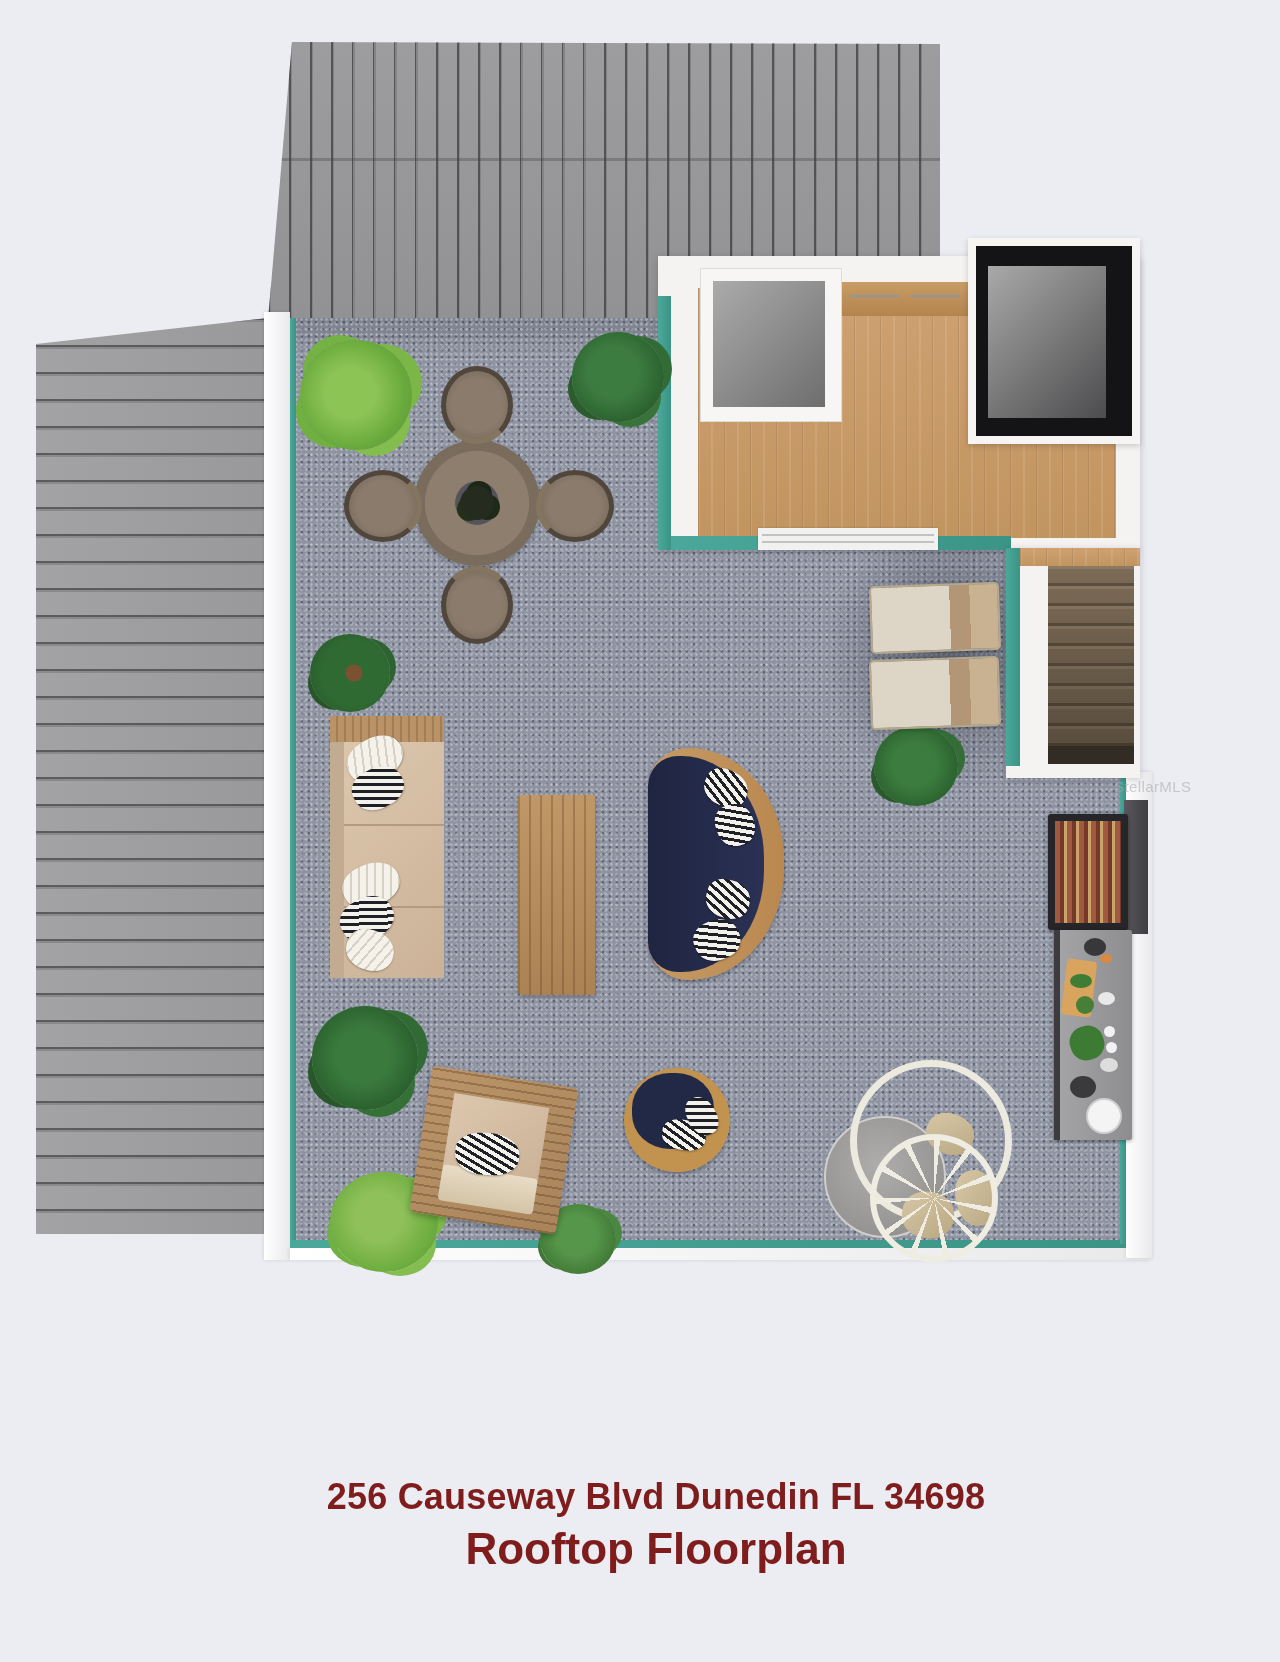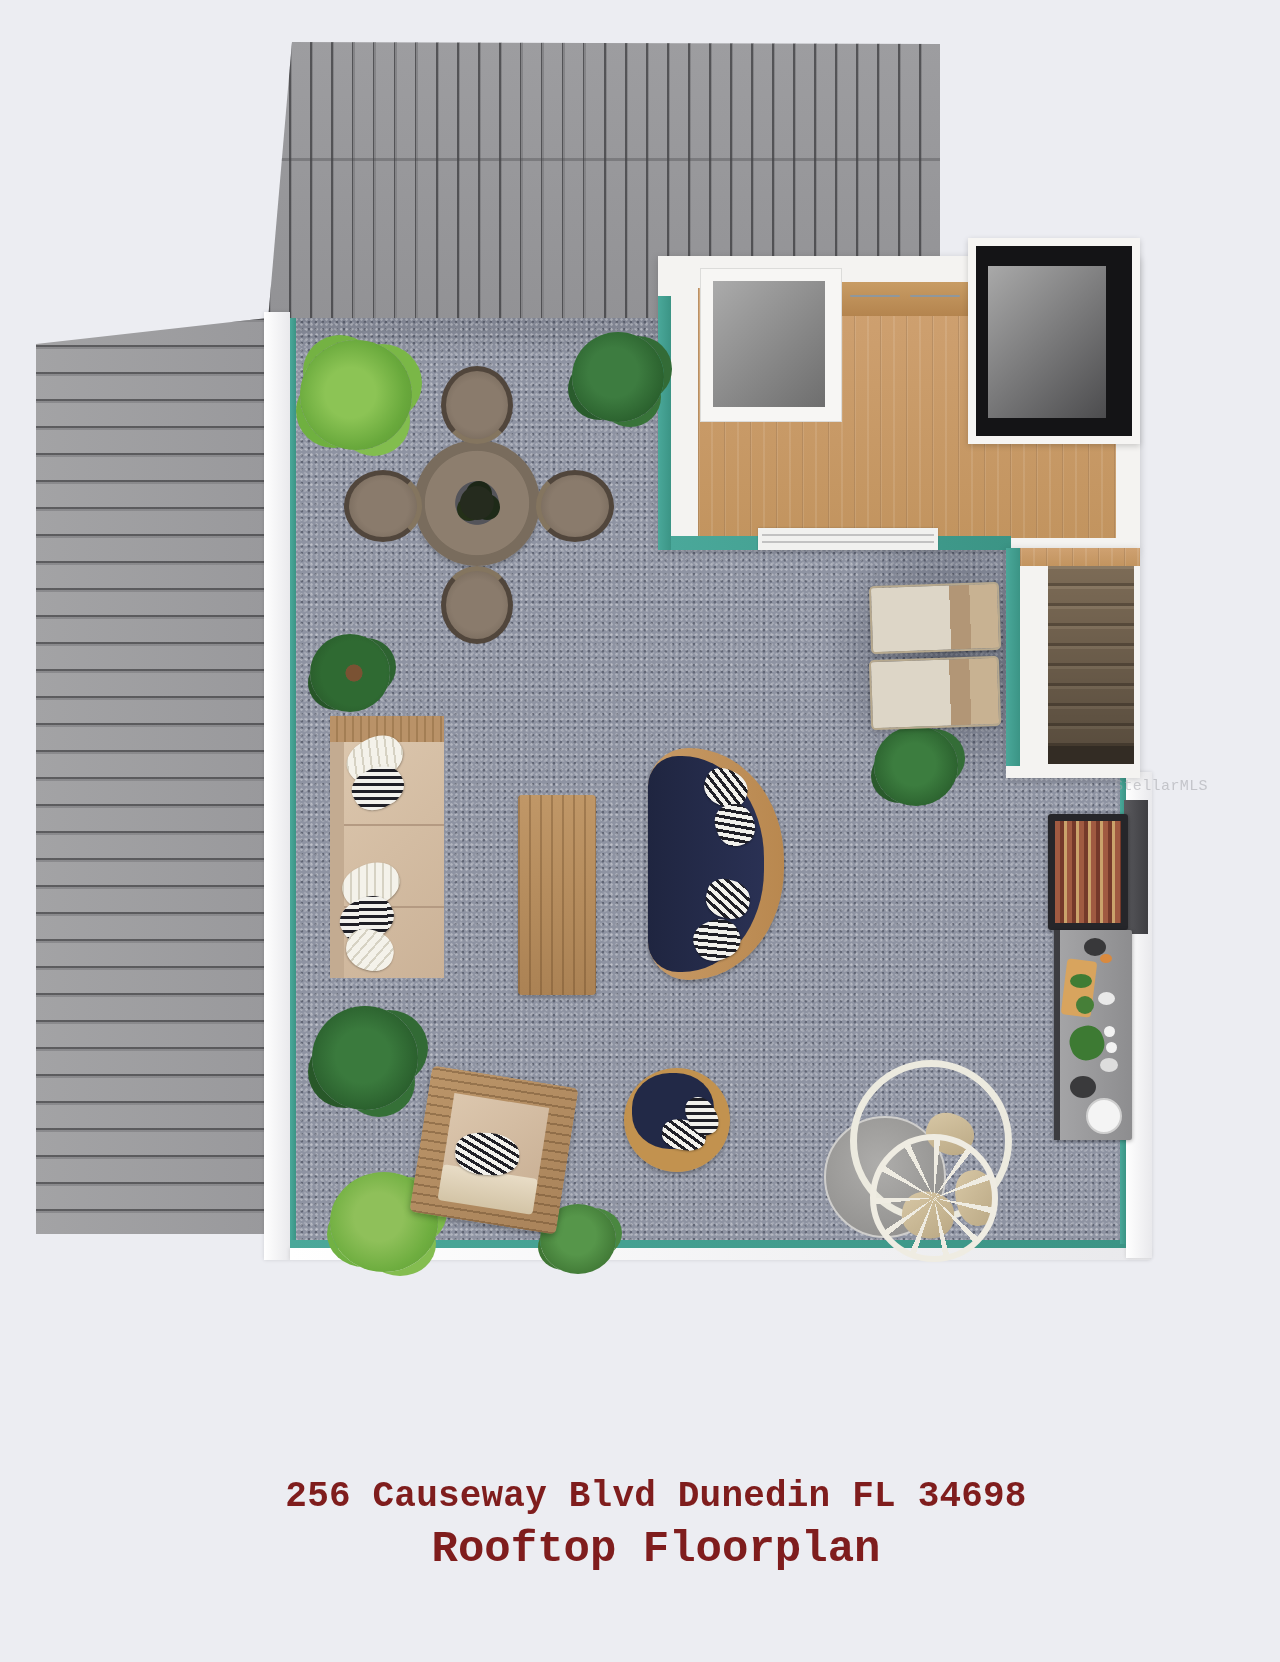--- a/index.html
+++ b/index.html
@@ -1,17 +1,17 @@
 <!DOCTYPE html>
 <html><head>
 <meta charset="utf-8">
 <style>
   html,body{margin:0;padding:0;background:#ecedf2;}
   .canvas{position:relative;width:1280px;height:1662px;background:#ecedf2;overflow:hidden;
-          font-family:Liberation Mono, monospace;}
+          font-family:Liberation Sans, sans-serif;}
   .abs{position:absolute;}
 
   
   .roof-top{left:268px;top:42px;width:672px;height:278px;
     background:
       repeating-linear-gradient(90deg, rgba(45,45,48,.65) 0 1.5px, rgba(130,130,133,.9) 1.5px 3px, rgba(0,0,0,0) 3px 21px),
       linear-gradient(180deg,#9d9da0,#929295);
     clip-path:polygon(24px 0,100% 2px,100% 100%,0 100%);
     box-shadow:4px 3px 10px rgba(0,0,0,.10);}
   .roof-top .seam{position:absolute;left:0;top:116px;width:100%;height:3px;background:rgba(70,70,72,.35);}

